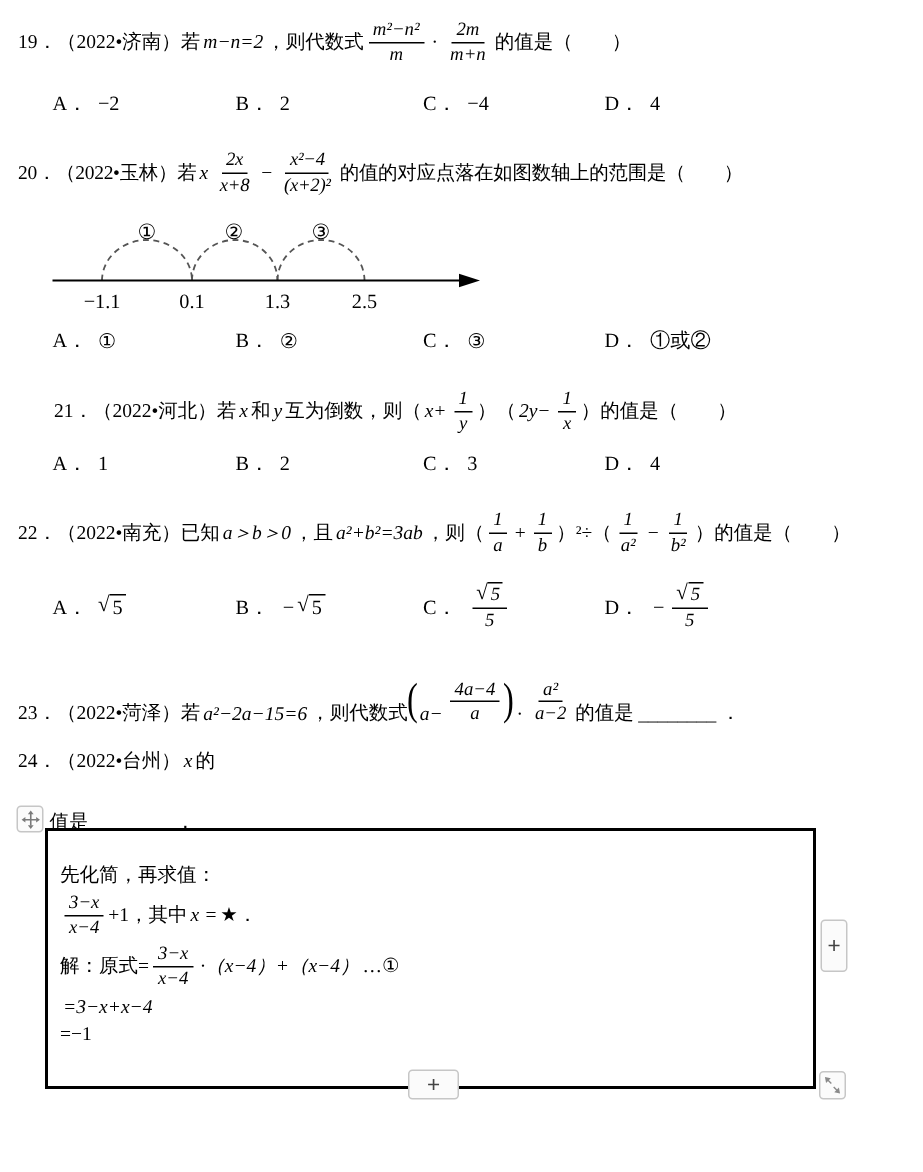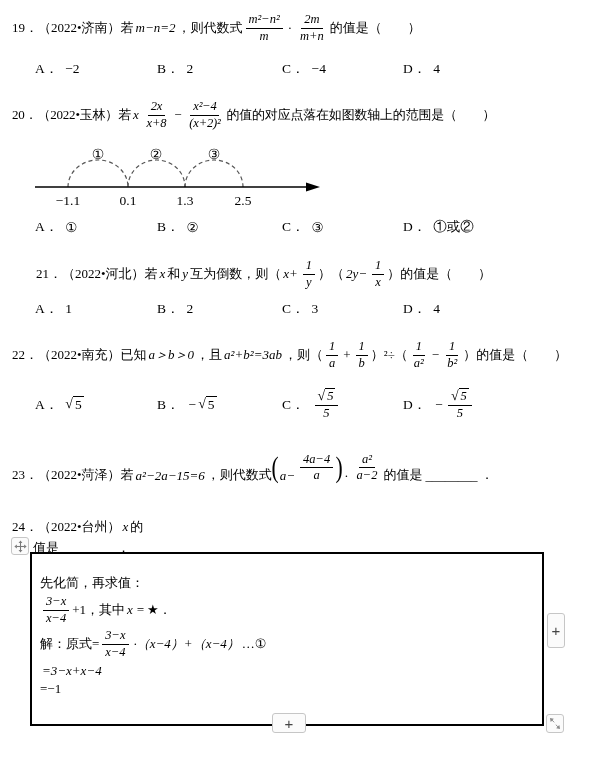--- a/index.html
+++ b/index.html
@@ -37,21 +37,21 @@
   #resize-handle{left:546px;top:714px;width:18px;height:19px;}
   #q19{top:6px;left:12px;height:44px;}
   #q19-opts{top:58px;}
   #q20{top:92px;left:12px;height:46px;letter-spacing:-0.2px;}
   #q20-opts{top:216px;}
   #q21{top:252px;left:12px;height:44px;margin-left:24px;}
   #q21-opts{top:298px;}
   #q22{top:332px;left:12px;height:46px;}
   #q22-opts{top:380px;}
   #q23{top:438px;left:12px;height:46px;align-items:flex-end;}
-  #q24-l1{top:498px;left:12px;height:18px;margin-top:20px;}
+  #q24-l1{top:498px;left:12px;height:18px;}
   #q24-l2{top:539px;left:33px;height:18px;}
   svg text{font-family:"Liberation Serif","DejaVu Serif",serif;fill:#000;}
 </style>
 </head>
 <body>
 
 <div class="page">
 
   <div class="qrow" id="q19">
     <span>19．</span>

